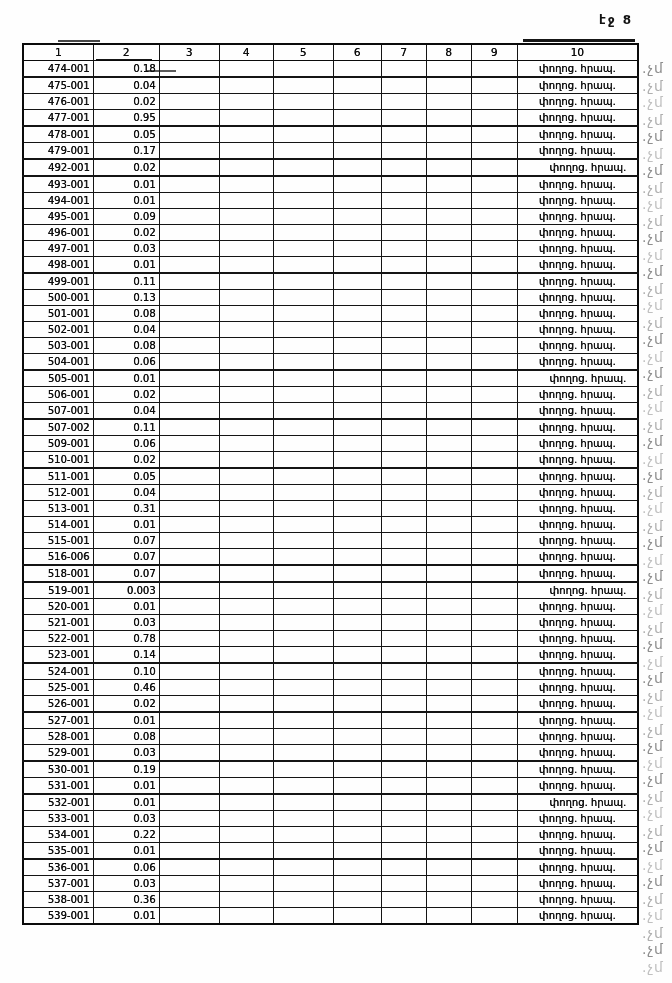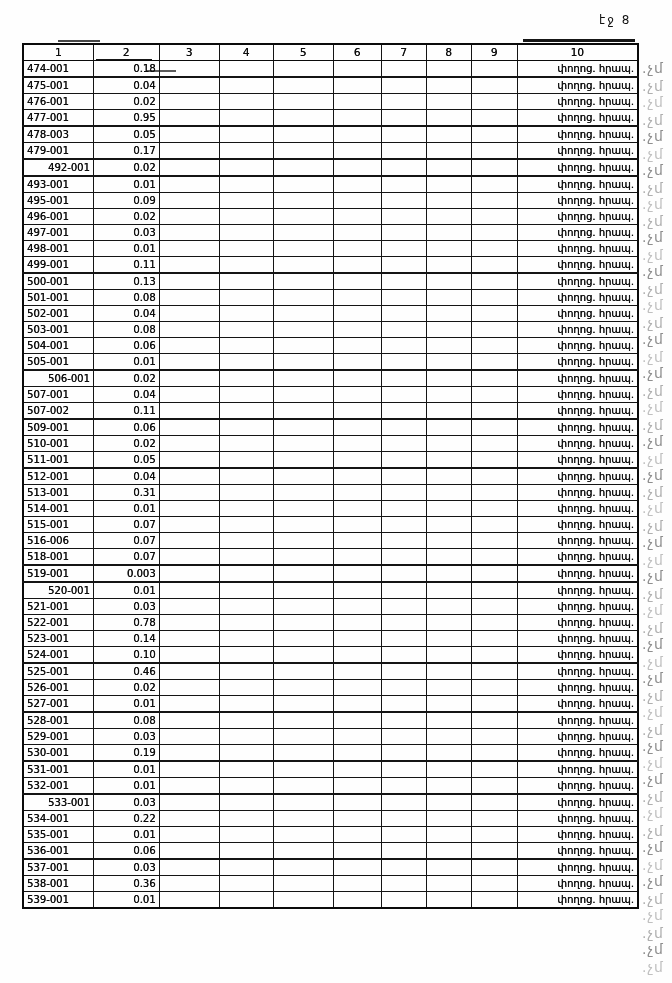--- a/index.html
+++ b/index.html
@@ -8,21 +8,21 @@
     position:relative;
     background:#fefefe;
     font-family:"DejaVu Sans", sans-serif;
     color:#0b0b0b;
     overflow:hidden;
   }
   .page-label {
     position:absolute;
     top:13px; left:599px;
     font-size:12px;
-    font-weight:normal;
+    font-weight:bold;
     letter-spacing:2px;
     color:#111;
   }
   table.doc-table {
     position:absolute;
     left:22px; top:43px;
     width:615px;
     border-collapse:collapse;
     table-layout:fixed;
     border:2px solid #0a0a0a;
@@ -37,23 +37,23 @@
     overflow:hidden;
     color:#0d0d0d;
     text-shadow:0.3px 0 0 currentColor; 
   }
   .doc-table thead th {
     font-weight:normal;
     text-align:center;
     font-size:10.5px;
     border-bottom:1px solid #0a0a0a;
   }
-  .c-code  { text-align:left;  padding-left:5px; border-right-width:2px; }
+  .c-code  { text-align:right;  padding-left:5px; border-right-width:2px; }
   .c-val   { text-align:right; }
-  .c-usage { text-align:right; padding-left:4px; }
+  .c-usage { text-align:center; padding-left:4px; }
   
   tbody tr:nth-child(6n+1) td { border-bottom-width:2px; }
   tbody tr:nth-child(9n+4) td { border-bottom-width:2px; }
   tbody tr:nth-child(13n+7) td { border-top-width:2px;padding-left:24px; }
   
   .margin-col {
     position:absolute;
     left:642px; top:60px;
     width:28px;
   }
@@ -153,21 +153,21 @@
         <td class="c-empty"></td>
         <td class="c-empty"></td>
         <td class="c-empty"></td>
         <td class="c-empty"></td>
         <td class="c-empty"></td>
         <td class="c-empty"></td>
         <td class="c-empty"></td>
         <td class="c-usage">փողոց. հրապ.</td>
       </tr>
       <tr>
-        <td class="c-code">478-003</td>
+        <td class="c-code">478-001</td>
         <td class="c-val">0.05</td>
         <td class="c-empty"></td>
         <td class="c-empty"></td>
         <td class="c-empty"></td>
         <td class="c-empty"></td>
         <td class="c-empty"></td>
         <td class="c-empty"></td>
         <td class="c-empty"></td>
         <td class="c-usage">փողոց. հրապ.</td>
       </tr>
@@ -190,20 +190,32 @@
         <td class="c-empty"></td>
         <td class="c-empty"></td>
         <td class="c-empty"></td>
         <td class="c-empty"></td>
         <td class="c-empty"></td>
         <td class="c-empty"></td>
         <td class="c-usage">փողոց. հրապ.</td>
       </tr>
       <tr>
         <td class="c-code">493-001</td>
+        <td class="c-val">0.01</td>
+        <td class="c-empty"></td>
+        <td class="c-empty"></td>
+        <td class="c-empty"></td>
+        <td class="c-empty"></td>
+        <td class="c-empty"></td>
+        <td class="c-empty"></td>
+        <td class="c-empty"></td>
+        <td class="c-usage">փողոց. հրապ.</td>
+      </tr>
+      <tr>
+        <td class="c-code">494-001</td>
         <td class="c-val">0.01</td>
         <td class="c-empty"></td>
         <td class="c-empty"></td>
         <td class="c-empty"></td>
         <td class="c-empty"></td>
         <td class="c-empty"></td>
         <td class="c-empty"></td>
         <td class="c-empty"></td>
         <td class="c-usage">փողոց. հրապ.</td>
       </tr>

